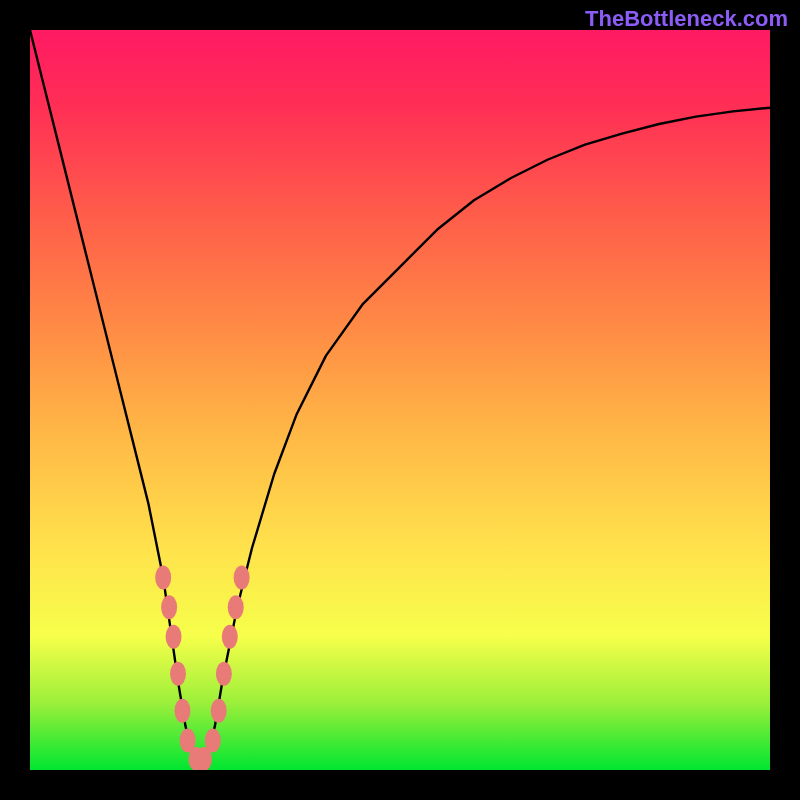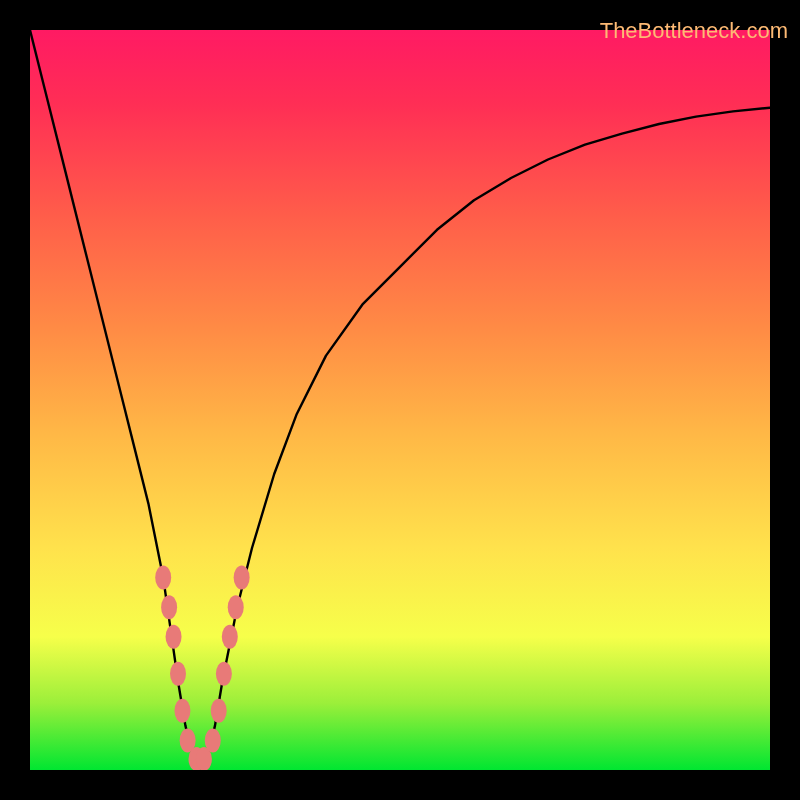--- a/index.html
+++ b/index.html
@@ -41,25 +41,24 @@
     position: absolute;
     left: 0;
     top: 0;
     width: 740px;
     height: 740px;
   }
   .watermark {
     position: absolute;
     top: 6px;
     right: 12px;
-    color: #fdba74;
+    color: #8b5cf6;
     font-size: 22px;
-    font-weight: 400;
+    font-weight: 700;
     user-select: none;
-    margin-top: 12px;
   }
 </style>
 </head>
 <body>
 
 <div class="frame">
   <div class="plot-area">
     <svg viewBox="0 0 740 740" preserveAspectRatio="none">
       <path id="curve-path" fill="none" stroke="#000" stroke-width="2.4" stroke-linecap="round" stroke-linejoin="round" d="M0.00 0.00 L14.80 59.20 L29.60 118.40 L44.40 177.60 L59.20 236.80 L74.00 296.00 L88.80 355.20 L103.60 414.40 L118.40 473.60 L133.20 547.60 L148.00 651.20 L155.40 695.60 L162.80 725.20 L170.20 732.60 L177.60 725.20 L185.00 695.60 L192.40 651.20 L207.20 577.20 L222.00 518.00 L244.20 444.00 L266.40 384.80 L296.00 325.60 L333.00 273.80 L370.00 236.80 L407.00 199.80 L444.00 170.20 L481.00 148.00 L518.00 129.50 L555.00 114.70 L592.00 103.60 L629.00 93.98 L666.00 86.58 L703.00 81.40 L740.00 77.70"></path>
       <g id="marker-group">

